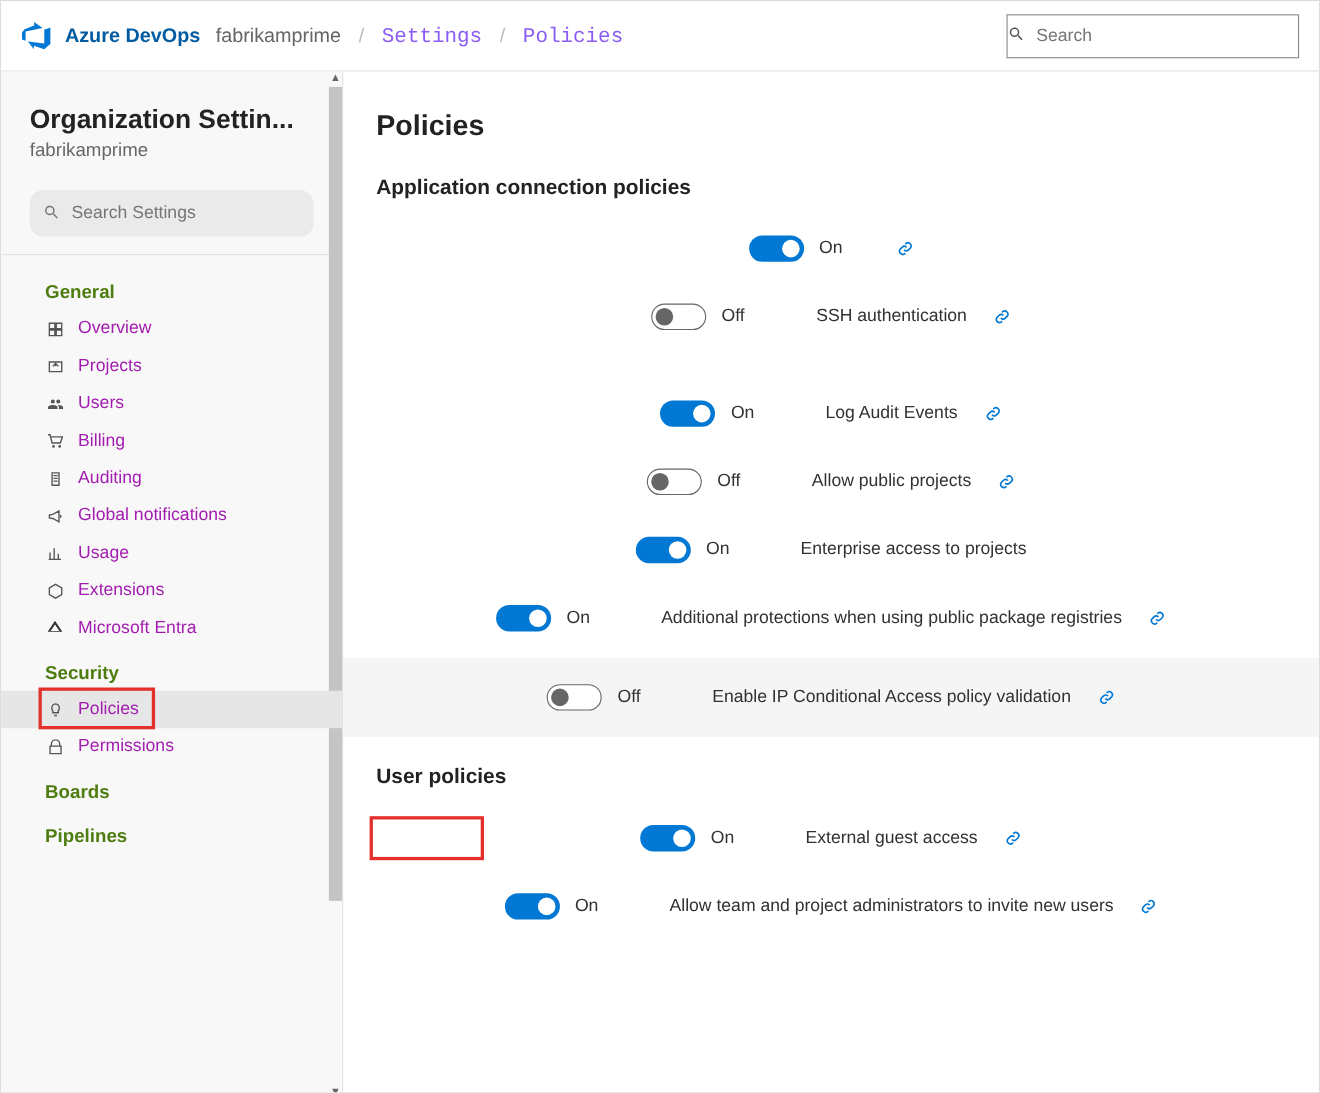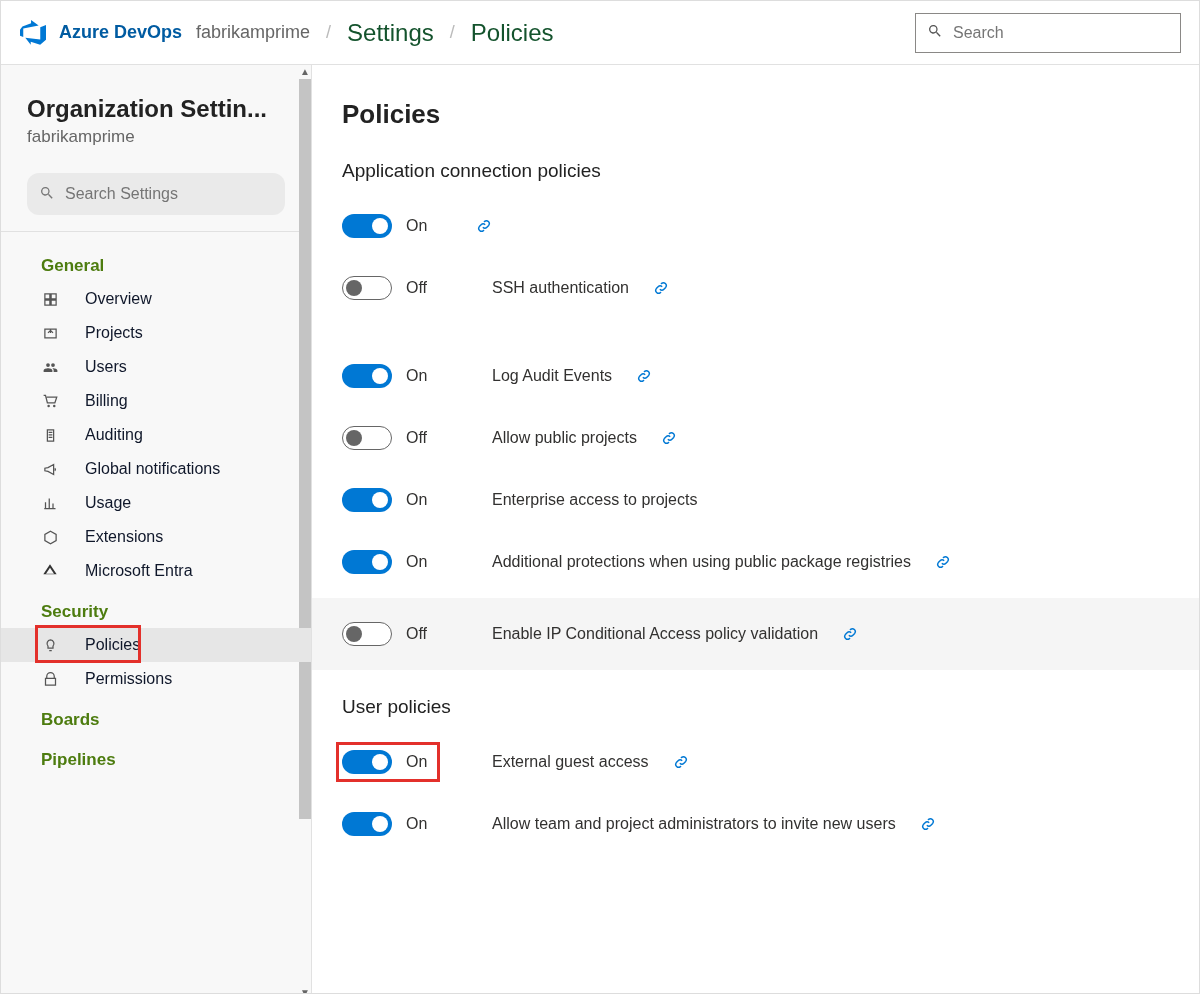--- a/index.html
+++ b/index.html
@@ -18,29 +18,29 @@
     height: 64px;
     display: flex;
     align-items: center;
     padding: 0 18px;
     border-bottom: 1px solid #e1e1e1;
   }
   .logo { width: 28px; height: 28px; margin-right: 12px; display:flex;align-items:center;justify-content:center;}
   .brand { font-size: 18px; font-weight: 600; color: #005ba1; margin-right: 14px; }
   .crumb-org { font-size: 18px; color: #666; }
   .crumb-sep { font-size: 18px; color: #bbb; margin: 0 16px; }
-  .crumb-item { font-size: 24px; color: #14532d; }
+  .crumb-item { font-size: 19px; color: #8b5cf6; font-family: Liberation Mono, monospace; }
   .header-search {
     margin-left: auto;
     display: flex;
     align-items: center;
     border: 1px solid #8a8886;
     width: 266px;
     height: 40px;
-    padding: 0 11px;
+    padding: 0 0;
     gap: 10px;
   }
   .header-search input {
     border: none; outline: none; font-size: 16px; flex:1; color:#333; background:transparent;
   }
   
   .body { display: flex; height: calc(994px - 61px); }
   .sidebar {
     width: 311px;
     background: #f8f8f8;
@@ -61,36 +61,37 @@
     background: #eaeaea;
     display: flex; align-items: center;
     padding: 0 12px; gap: 10px;
     color: #616161;
     border-radius: 12px;
   }
   .side-search input { border:none;outline:none;background:transparent;font-size:16px;color:#333;flex:1;}
   .side-divider { height:1px;background:#e1e1e1;margin:16px 0 10px 0;}
   .section-label { font-size: 17px; font-weight:600; color:#4d7c0f; padding: 14px 26px 6px 40px; }
   .nav-item {
-    display:flex; gap:26px;
+    display:flex; gap:12px;
     padding: 8px 26px 8px 40px;
-    font-size:16px; color:#0f172a; cursor:pointer;
+    font-size:16px; color:#a21caf; cursor:pointer;
     position:relative;
   }
   .nav-item.active { background:#e6e6e6; }
   .nav-item .mini-icon { width:18px;height:18px;display:flex;align-items:center;justify-content:center; }
   .highlight-red { position:absolute; border:3px solid #e3302b; pointer-events:none;}
   
   .main { flex:1; padding: 34px 30px 0 30px; overflow:hidden; }
   .page-title { font-size: 26px; font-weight:600; color:#222; margin-bottom: 30px; }
-  .group-title { font-size: 19px; font-weight:400; color:#222; margin-bottom: 18px; }
+  .group-title { font-size: 19px; font-weight:700; color:#222; margin-bottom: 18px; }
   .policy-row {
     display:flex; align-items:center; gap: 14px;
     padding: 14px 0 24px 0;
     position:relative;
+    justify-content:center;
   }
   .policy-row.hover { background:#f5f5f5; margin:0 -30px; padding:24px 30px 24px 30px; }
   .toggle {
     width:50px;height:24px;border-radius:12px;position:relative;cursor:pointer;flex-shrink:0;
   }
   .toggle .knob {
     width:16px;height:16px;border-radius:50%;background:#fff;position:absolute;top:4px;
   }
   .toggle.on { background:#0078d4; }
   .toggle.on .knob { right:4px; }

